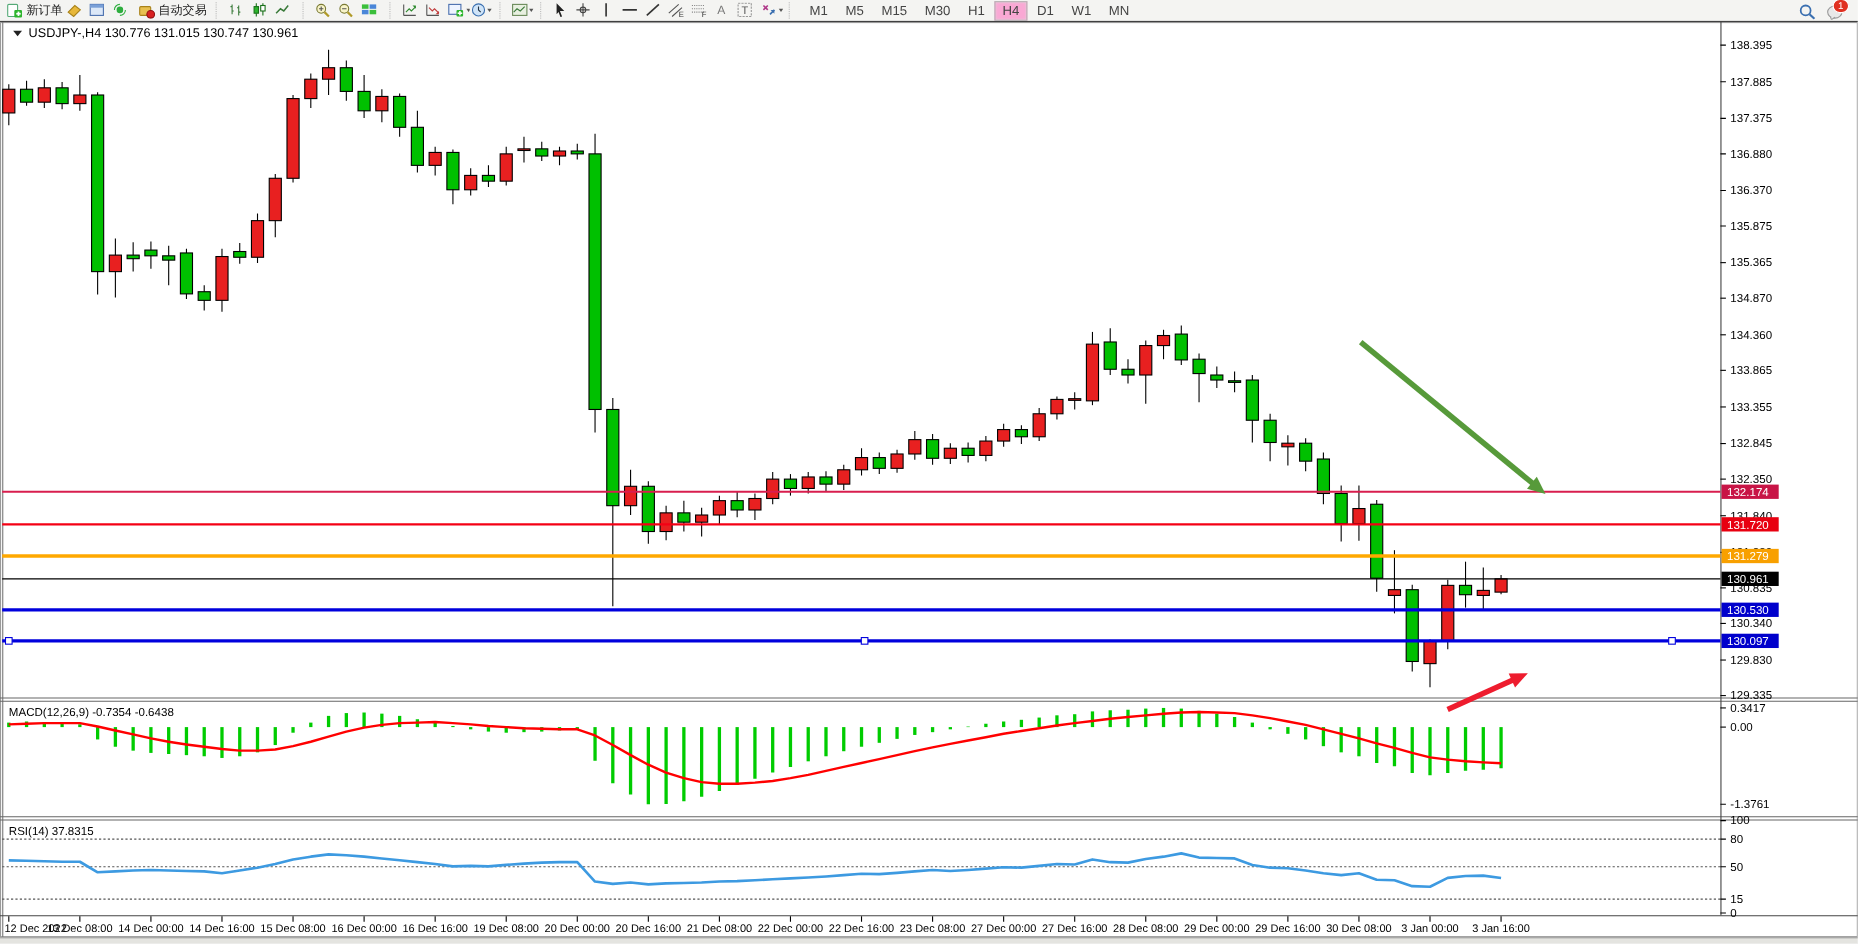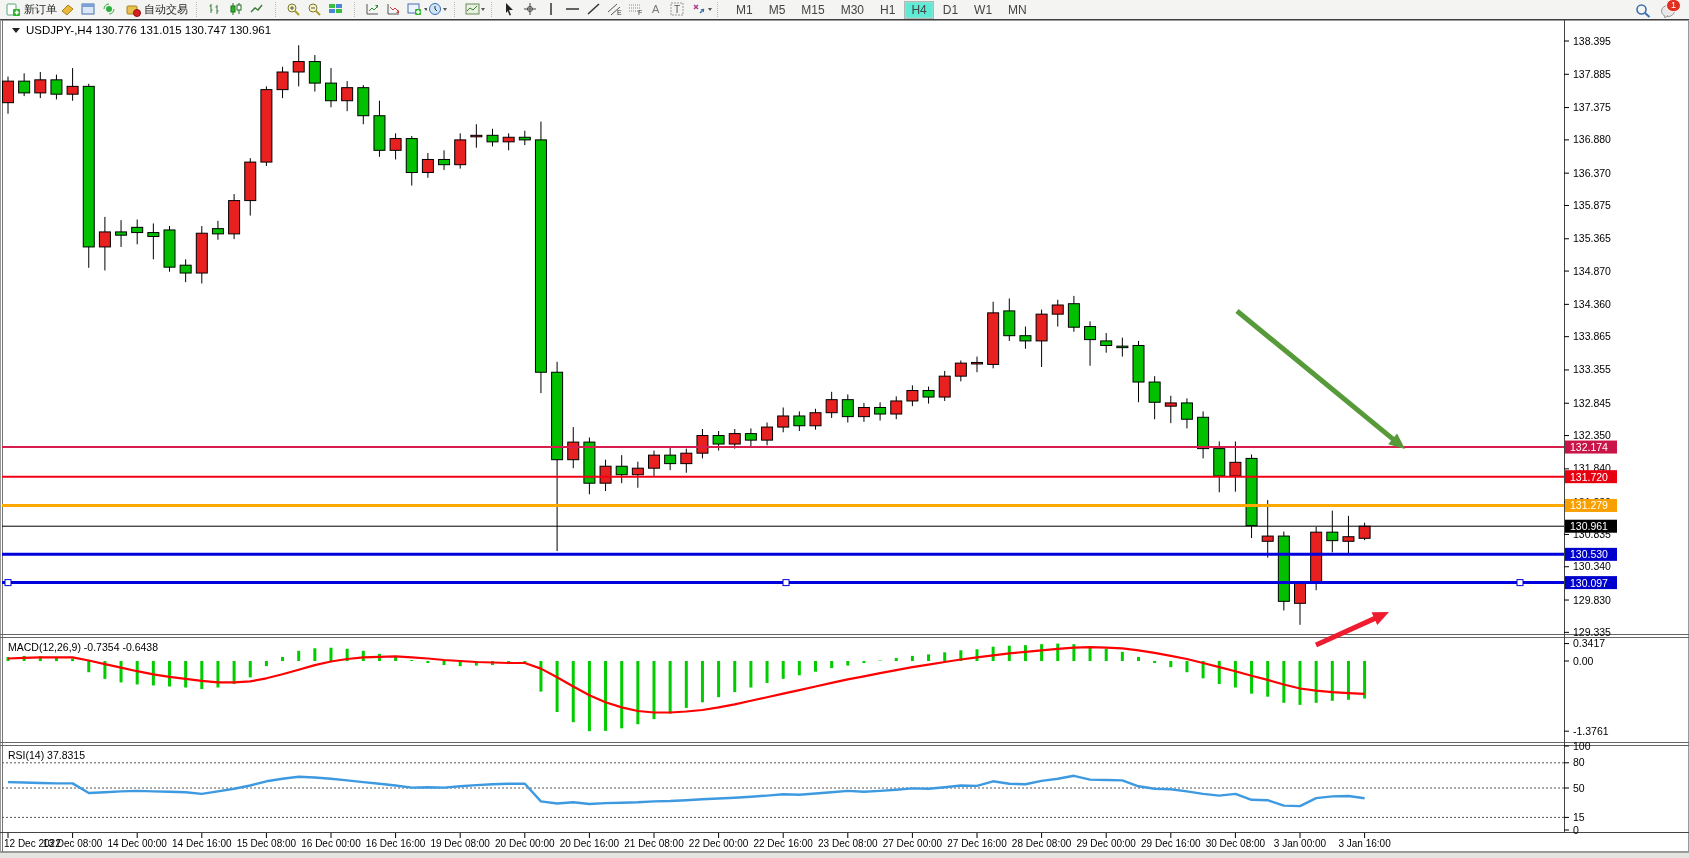--- a/index.html
+++ b/index.html
@@ -5,21 +5,21 @@
   html,body{margin:0;padding:0;background:#e8e8e8;}
   #app{position:relative;width:1689px;height:858px;background:#fff;font-family:"Liberation Sans",sans-serif;overflow:hidden;}
   
   #toolbar{position:absolute;left:0;top:0;width:1689px;height:19px;background:#f4f4f2;border-bottom:1px solid #404040;display:flex;align-items:center;font-size:11px;color:#222;}
   .tb-group{display:flex;align-items:center;height:19px;padding:0 3px;}
   .tb-sep{width:5px;height:15px;border-left:1px dotted #bbb;margin:0 2px;}
   .tb-btn{display:flex;align-items:center;gap:3px;padding:1px 3px;border-radius:2px;cursor:default;}
   .ticon{position:relative;width:15px;height:13px;display:inline-block;}
   .ticon svg{position:absolute;left:0;top:0;}
   .tf-btn{padding:1px 6px;margin:0 1px;font-size:12px;color:#444;border:1px solid transparent;}
-  .tf-btn.active{background:#5eead4;border:1px solid #b5b5b5;box-shadow:inset 0 0 2px #ddd;}
+  .tf-btn.active{background:#f9a8d4;border:1px solid #b5b5b5;box-shadow:inset 0 0 2px #ddd;}
   .badge{position:absolute;top:-4px;right:-6px;background:#e03020;color:#fff;border-radius:7px;font-size:9px;padding:0 4px;line-height:11px;border:1px solid #fff;}
   #tb-right{margin-left:auto;display:flex;align-items:center;gap:10px;padding-right:14px;}
   
   #chartwin{position:absolute;left:0;top:20px;width:1689px;height:832px;background:#fff;}
   #chartsvg{position:absolute;left:0;top:0;}
   #footer{position:absolute;left:0;top:852px;width:1689px;height:6px;background:#e4e4e0;border-top:1px solid #9a9a9a;}
 </style>
 </head>
 <body>
 

